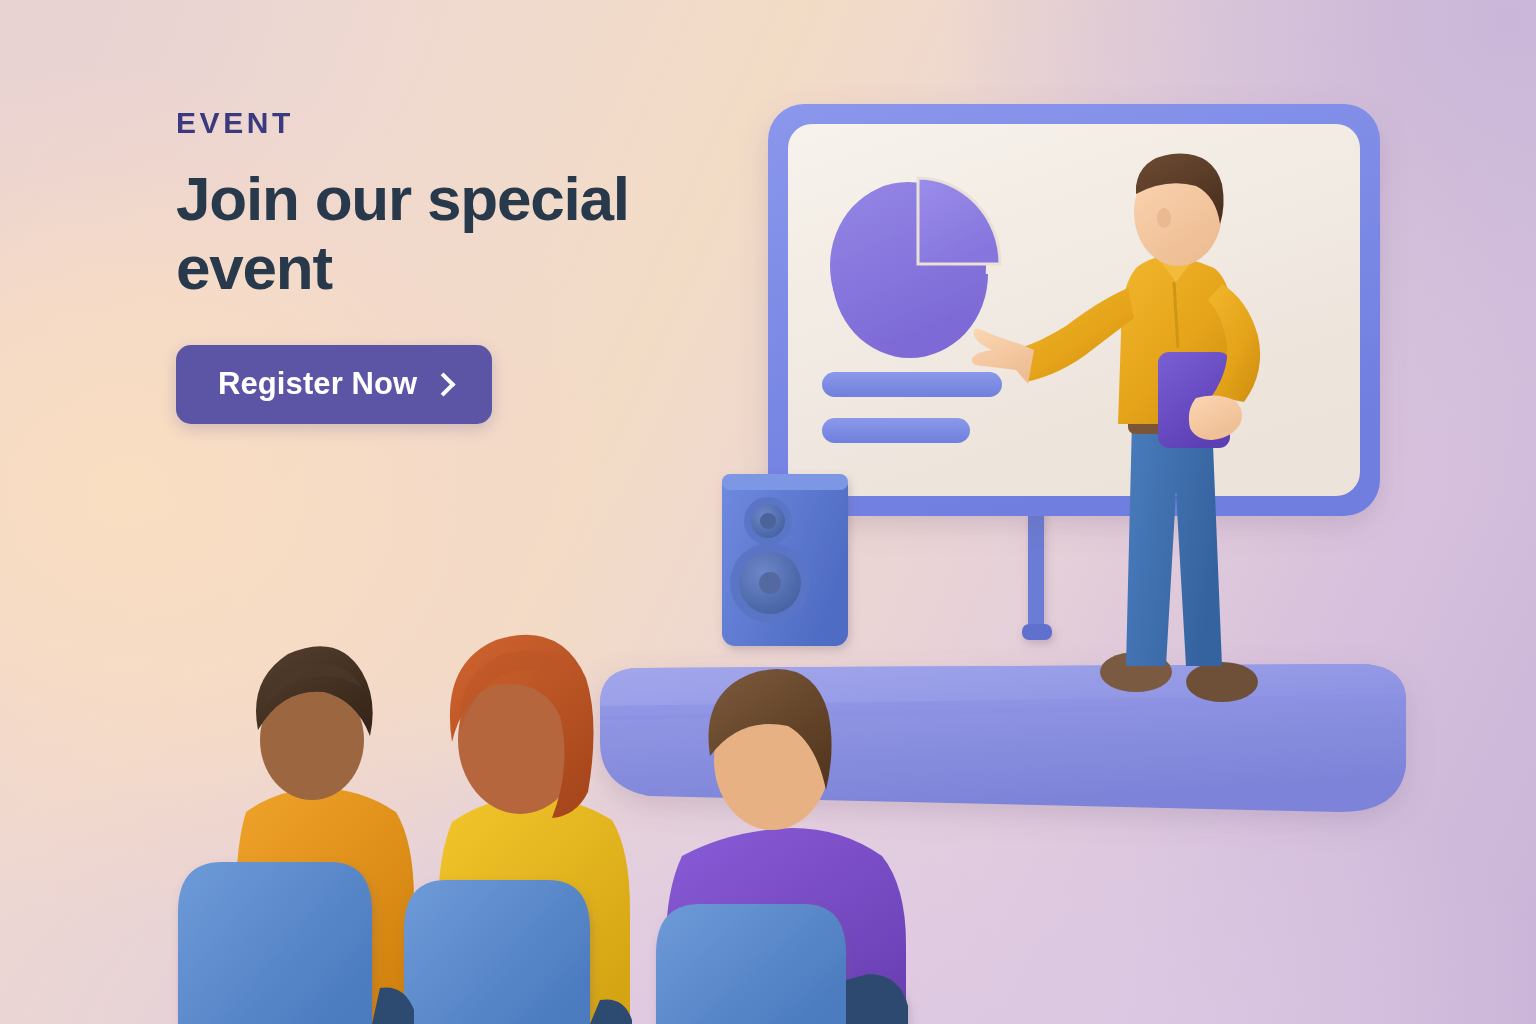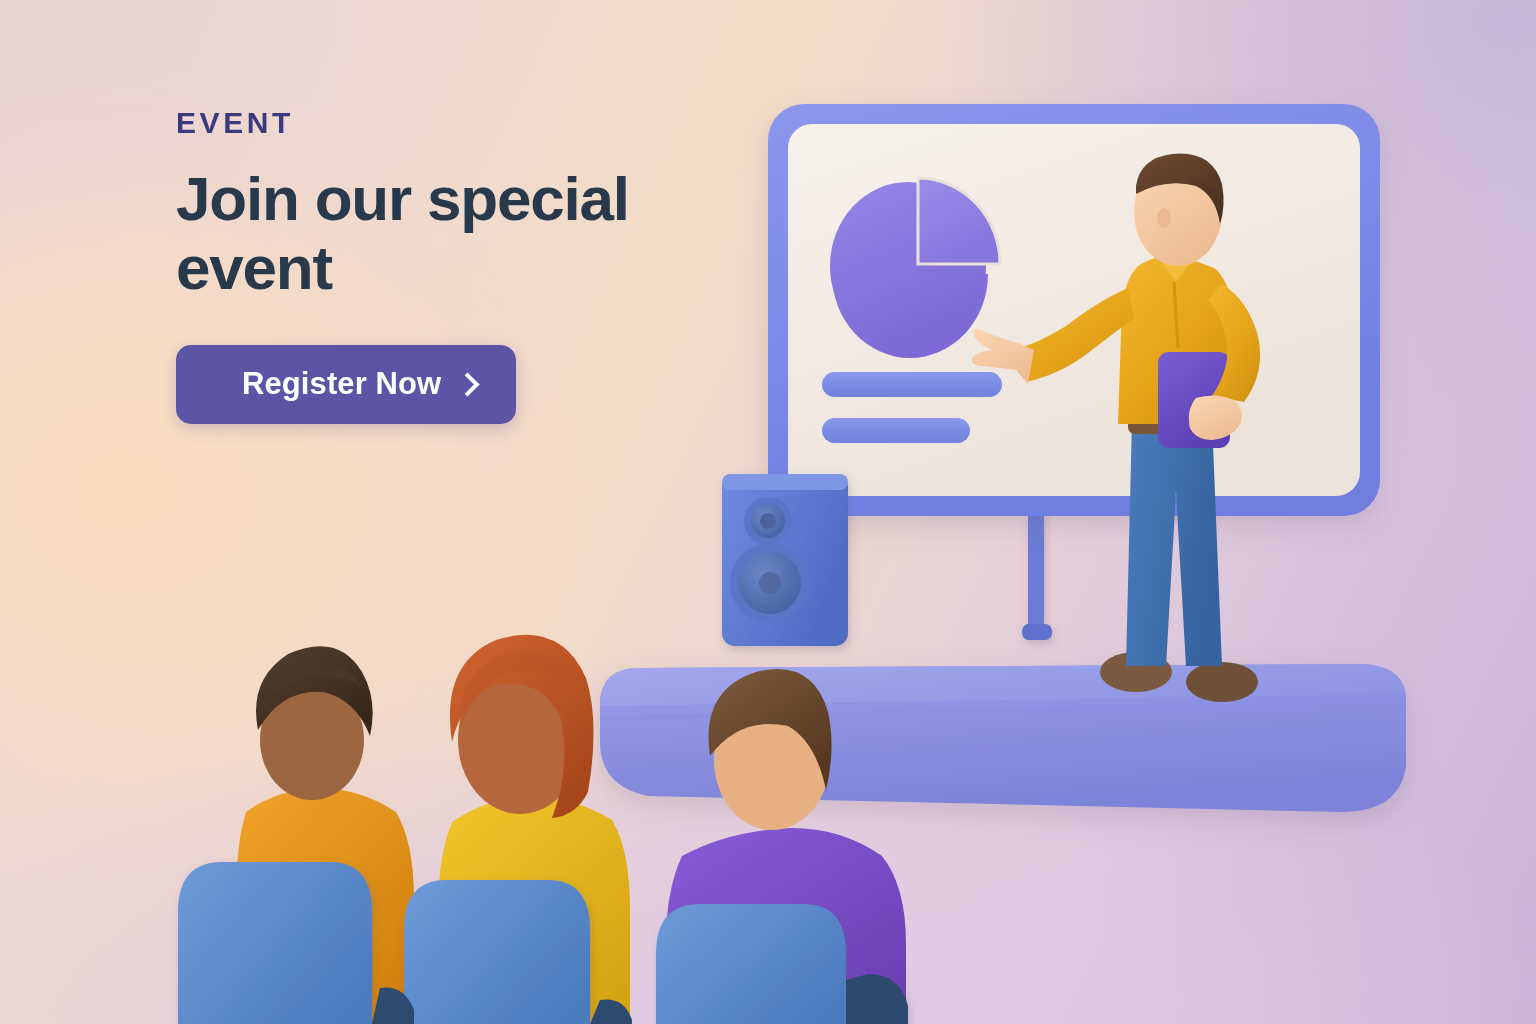--- a/index.html
+++ b/index.html
@@ -74,21 +74,21 @@
     font-weight: 400;
   }
   .cta {
     display: inline-flex;
     align-items: center;
     gap: 16px;
     background: #5c55a6;
     color: #ffffff;
     border: none;
     border-radius: 15px;
-    padding: 21px 40px 22px 66px;
+    padding: 21px 40px 22px 42px;
     font-family: inherit;
     font-size: 31px;
     font-weight: 600;
     letter-spacing: 0.1px;
     cursor: pointer;
     box-shadow: 0 5px 16px rgba(70,60,130,0.22);
   }
   .cta .chev {
     display: inline-block;
     width: 13px; height: 13px;

